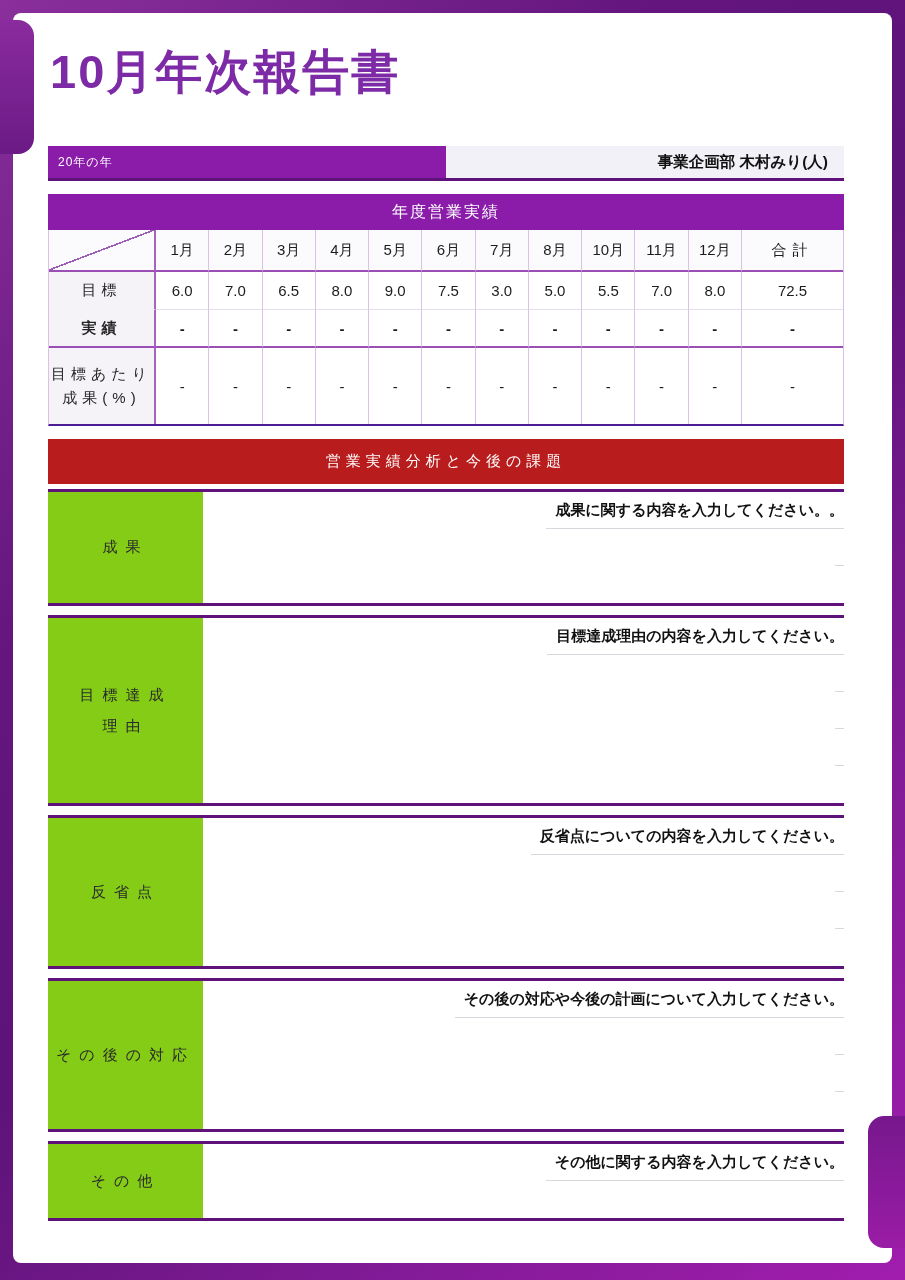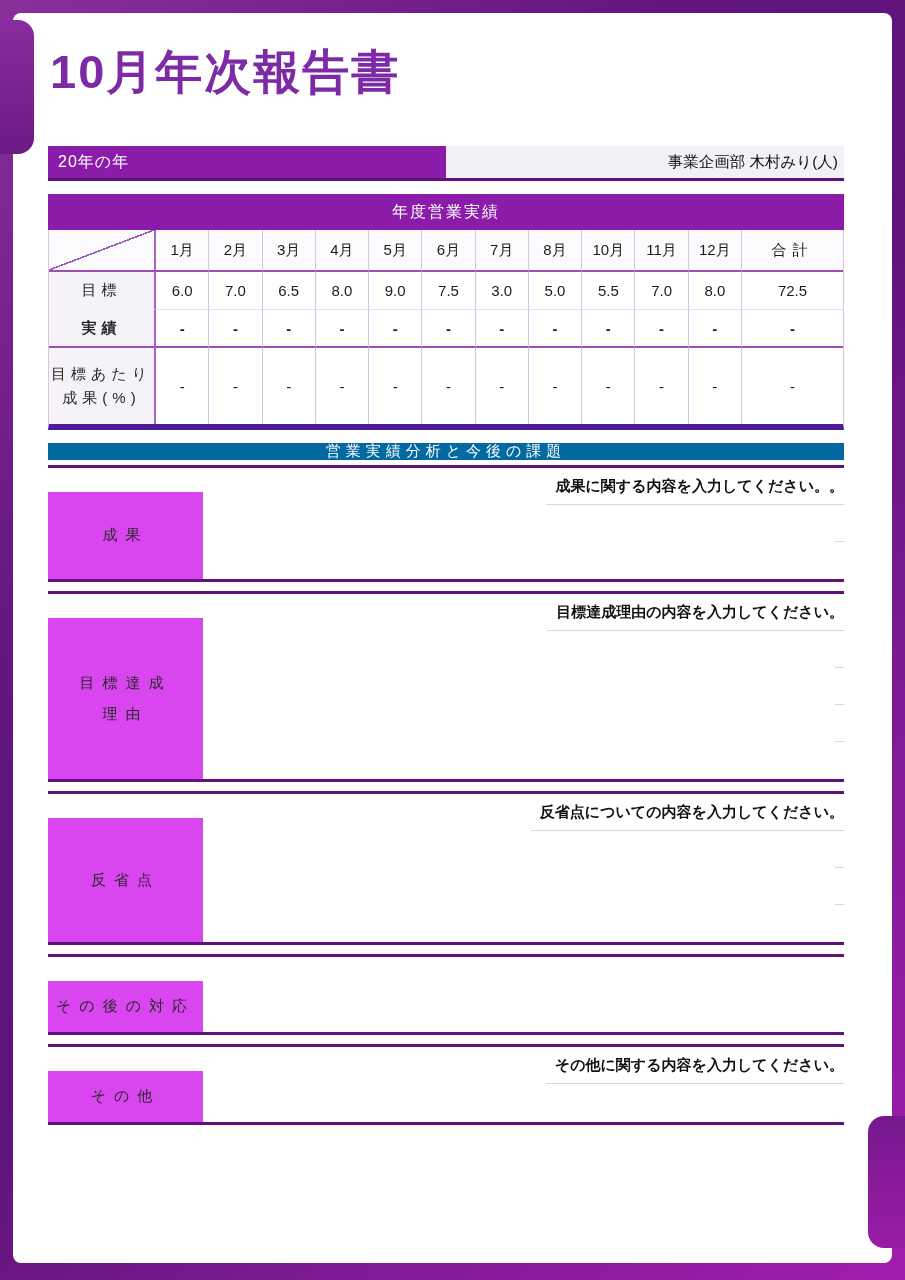--- a/index.html
+++ b/index.html
@@ -27,39 +27,39 @@
   .content { position:absolute; left:48px; top:0; width:796px; }
 
   .report-title {
     margin:44px 0 0 2px;
     font-size:47px; font-weight:800; color:#7d2aa6; letter-spacing:2px;
     line-height:1.2;
   }
 
   .header-bar { margin-top:46px; display:flex; height:35px; border-bottom:3px solid #5f1279; }
   .hb-left {
-    width:50%; background:#8a1ca9; color:#ffffff; font-size:16px;
+    width:50%; background:#8a1ca9; color:#ffffff; font-size:12px;
     display:flex; align-items:center; padding-left:10px; letter-spacing:1px;
   }
   .hb-right {
     flex:1; background:#f3f1f8; color:#111;
     display:flex; align-items:center; justify-content:flex-end;
-    padding-right:6px; font-weight:normal; font-size:15.5px;
+    padding-right:16px; font-weight:bold; font-size:15.5px;
   }
 
   .table-banner {
     margin-top:13px; height:36px; background:#8a1ca9; color:#fff;
     display:flex; align-items:center; justify-content:center;
     font-size:16px; letter-spacing:2px;
   }
   .tgrid {
     display:grid;
     grid-template-columns:107px repeat(11, 1fr) 101px;
     border-left:1px solid #d9c2e6; border-right:1px solid #d9c2e6;
-    border-bottom:6px solid #4c1d95;
+    border-bottom:2px solid #4c1d95;
     font-size:15px; color:#1c1c1c;
   }
   .tgrid > div {
     display:flex; align-items:center; justify-content:center;
     border-right:1px solid #d9c2e6;
   }
   .tgrid > div.last { border-right:none; }
   .th { height:42px; background:#fbfafd; border-bottom:2px solid #9b4fb5; }
   .th.last { letter-spacing:6px; }
   .r0 { height:38px; border-bottom:1px solid #e4dfea; }
@@ -72,35 +72,35 @@
   .c0.r0 { border-bottom-color:transparent;justify-content:center; }
   .diag {
     background:
       linear-gradient(to bottom right,
         transparent calc(50% - 0.8px),
         #9b5cb8 calc(50% - 0.8px), #9b5cb8 calc(50% + 0.8px),
         transparent calc(50% + 0.8px)) #fbfafd;
   }
 
   .analysis-banner {
-    margin-top:13px; height:17px; background:#0369a1; color:#fff;
+    margin-top:13px; height:45px; background:#b91c1c; color:#fff;
     display:flex; align-items:center; justify-content:center;
     font-size:15px; letter-spacing:5px;
   }
 
   .secs { margin-top:5px; }
   .sec {
     display:grid; grid-template-columns:155px 1fr;
     border-top:3px solid #5f1279; border-bottom:3px solid #5f1279;
     margin-bottom:9px;
   }
   .sec-label {
-    background:#d946ef; color:#2a2a2a; font-size:15px; letter-spacing:8px;
+    background:#84cc16; color:#2a2a2a; font-size:15px; letter-spacing:8px;
     display:flex; flex-direction:column; align-items:center; justify-content:center;
-    gap:12px; text-align:center; padding:16px 2px;margin-top:24px;
+    gap:12px; text-align:center; padding:8px 2px;
   }
   .sec-rows { display:flex; flex-direction:column; background:#fff;align-items:flex-end; }
   .sec-row {
     height:37px; border-bottom:1px solid #d9d6dd;
     display:flex; align-items:center; padding-left:9px;
   }
   .sec-row:last-child { border-bottom:none; }
   .sec-row.ph { font-weight:bold; font-size:15px; color:#111; }
 </style>
 </head>
@@ -215,20 +215,26 @@
           <div class="sec-row ph">反省点についての内容を入力してください。</div>
           <div class="sec-row"></div>
           <div class="sec-row"></div>
           <div class="sec-row"></div>
         </div>
       </div>
       <div class="sec">
         <div class="sec-label">
           <div>その後の対応</div>
         </div>
+        <div class="sec-rows">
+          <div class="sec-row ph">その後の対応や今後の計画について入力してください。</div>
+          <div class="sec-row"></div>
+          <div class="sec-row"></div>
+          <div class="sec-row"></div>
+        </div>
       </div>
       <div class="sec">
         <div class="sec-label">
           <div>その他</div>
         </div>
         <div class="sec-rows">
           <div class="sec-row ph">その他に関する内容を入力してください。</div>
           <div class="sec-row"></div>
         </div>
       </div>

